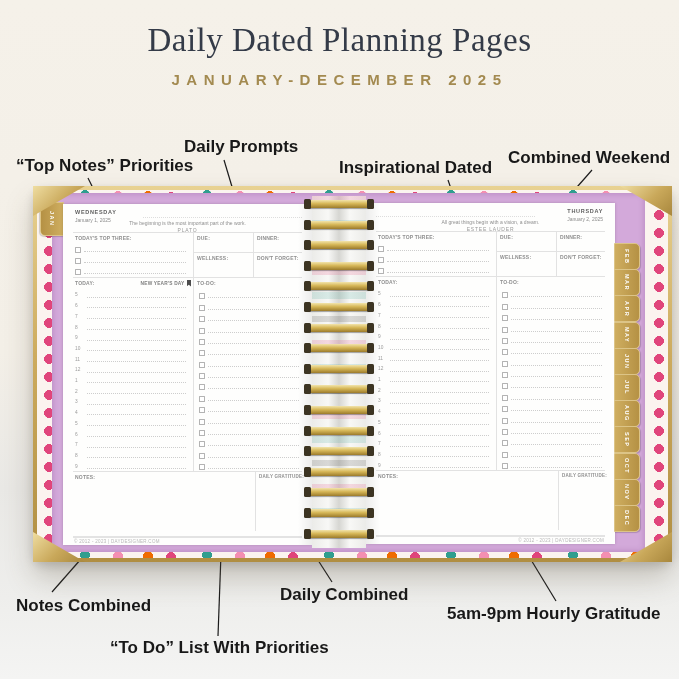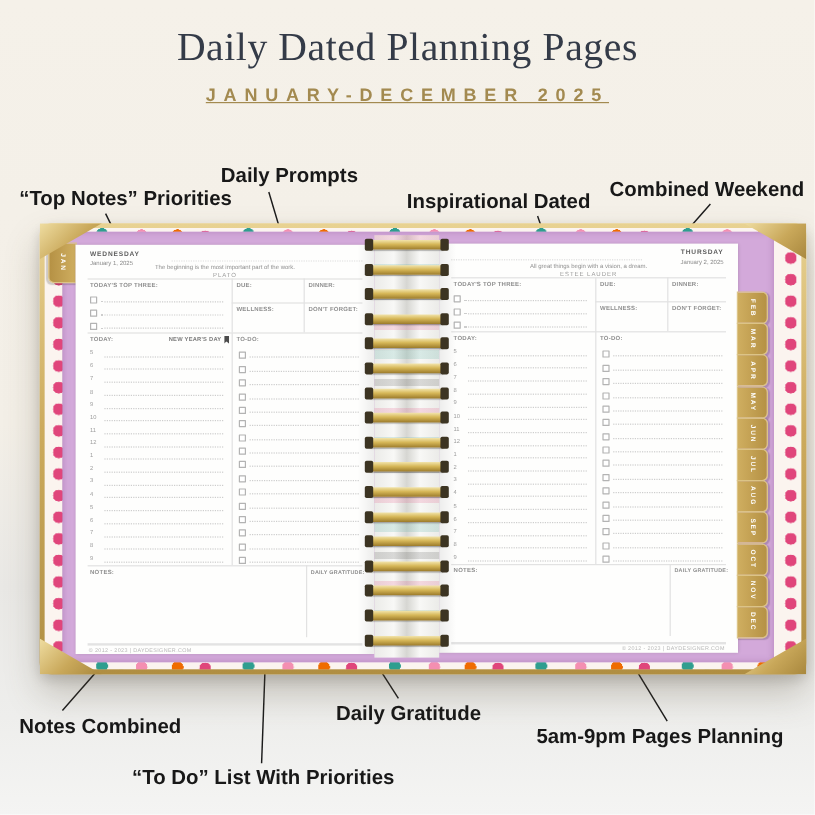--- a/index.html
+++ b/index.html
@@ -3,21 +3,21 @@
 <meta charset="utf-8">
 <style>
   html,body{margin:0;padding:0;width:679px;height:679px;overflow:hidden;position:relative;
     font-family:"Liberation Sans",sans-serif;}
   .bg{position:absolute;inset:0;
     background:linear-gradient(180deg,#f5f1e9 0%,#f3efe7 52%,#e9e8e5 72%,#eeeeec 88%,#f4f4f3 100%);}
   
   #title{position:absolute;top:22px;left:0;width:679px;margin:0;text-align:center;
     font-family:"Liberation Serif",serif;font-weight:500;font-size:33px;color:#343b48;letter-spacing:.5px;}
   #subtitle{position:absolute;top:71px;left:0;width:679px;text-align:center;
-    font-weight:700;font-size:15px;letter-spacing:6.5px;color:#a38a50;text-decoration:underline;}
+    font-weight:700;font-size:15px;letter-spacing:6.5px;color:#a38a50;}
   
   .callout{position:absolute;font-weight:700;font-size:17px;color:#181818;white-space:nowrap;}
   #c-topthree{left:16px;top:156px;}
   #c-prompts{left:184px;top:137px;}
   #c-quote{left:339px;top:158px;}
   #c-weekend{left:508px;top:148px;}
   #c-notes{left:16px;top:596px;}
   #c-todo{left:110px;top:638px;}
   #c-gratitude{left:280px;top:585px;}
   #c-hourly{left:447px;top:604px;}
@@ -132,22 +132,22 @@
 
 <h1 id="title">Daily Dated Planning Pages</h1>
 <div id="subtitle">JANUARY-DECEMBER 2025</div>
 
 <div class="callout" id="c-topthree">“Top Notes” Priorities</div>
 <div class="callout" id="c-prompts">Daily Prompts</div>
 <div class="callout" id="c-quote">Inspirational Dated</div>
 <div class="callout" id="c-weekend">Combined Weekend</div>
 <div class="callout" id="c-notes">Notes Combined</div>
 <div class="callout" id="c-todo">“To Do” List With Priorities</div>
-<div class="callout" id="c-gratitude">Daily Gratitude</div>
-<div class="callout" id="c-hourly">5am-9pm Pages Planning</div>
+<div class="callout" id="c-gratitude">Daily Combined</div>
+<div class="callout" id="c-hourly">5am-9pm Hourly Gratitude</div>
 
 <svg id="lines" width="679" height="679">
   <g stroke="#1b1b1b" stroke-width="1.2" fill="#1b1b1b">
     <line x1="88" y1="178" x2="117" y2="237"></line>
       <circle cx="117" cy="237" r="2.6"></circle>
     <line x1="224" y1="160" x2="247" y2="237"></line>
       <circle cx="247" cy="237" r="2.6"></circle>
     <line x1="448" y1="180" x2="459" y2="212"></line>
       <circle cx="459" cy="212" r="2.6"></circle>
     <line x1="592" y1="170" x2="492" y2="284"></line>

